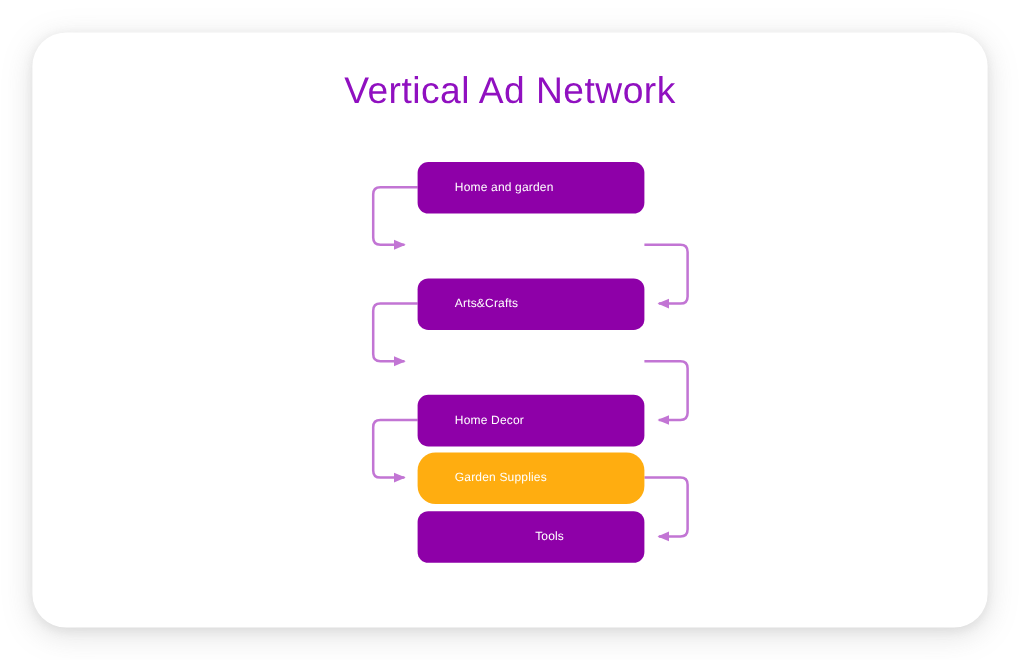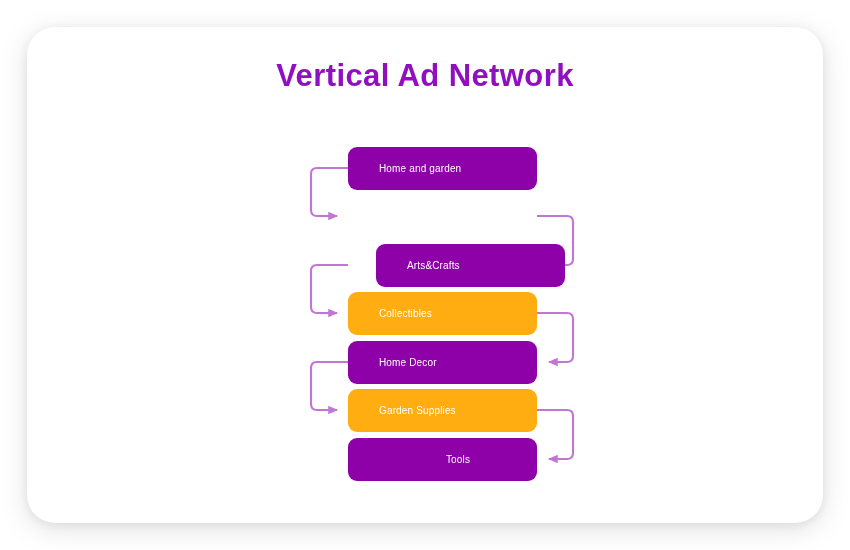--- a/index.html
+++ b/index.html
@@ -35,31 +35,31 @@
 
   
   #title {
     position: absolute;
     left: 0;
     top: 55px;
     width: 850px;
     text-align: center;
     color: #9010c0;
     font-size: 31px;
-    font-weight: 700;
+    font-weight: 400;
     letter-spacing: 0.4px;
     line-height: 42px;
     white-space: nowrap;
   }
 
   
   #diagram {
     position: absolute;
     left: 0;
-    top: 16px;
+    top: 4px;
     width: 850px;
     height: 528px;
   }
 
   .node {
     position: absolute;
     left: 348px;
     width: 189px;
     height: 43px;
     border-radius: 9px;
@@ -114,30 +114,27 @@
       <path d="M 537 297 L 567 297 Q 573 297 573 303 L 573 340 Q 573 346 567 346 L 549 346" fill="none" stroke="#c275d4" stroke-width="2.1" marker-end="url(#ah-right)"></path>
 
       <path d="M 348 346 L 317 346 Q 311 346 311 352 L 311 388 Q 311 394 317 394 L 337 394" fill="none" stroke="#c275d4" stroke-width="2.1" marker-end="url(#ah-right)"></path>
 
       <path d="M 537 394 L 567 394 Q 573 394 573 400 L 573 437 Q 573 443 567 443 L 549 443" fill="none" stroke="#c275d4" stroke-width="2.1" marker-end="url(#ah-right)"></path>
     </svg>
 
     <div class="node purple" style="top:131px;">
       <span class="node-label">Home and garden</span>
     </div>
-    <div class="node purple" style="top:228px;margin-left:28px;">
+    <div class="node purple" style="top:228px;">
       <span class="node-label">Arts&amp;Crafts</span>
-    </div>
-    <div class="node orange" style="top:276px;">
-      <span class="node-label">Collectibles</span>
     </div>
     <div class="node purple" style="top:325px;">
       <span class="node-label">Home Decor</span>
     </div>
-    <div class="node orange" style="top:373px;">
+    <div class="node orange" style="top:373px;border-radius:15px;">
       <span class="node-label">Garden Supplies</span>
     </div>
     <div class="node purple" style="top:422px;justify-content:center;">
       <span class="node-label">Tools</span>
     </div>
 
   </div>
 </div>
 
 </body></html>

